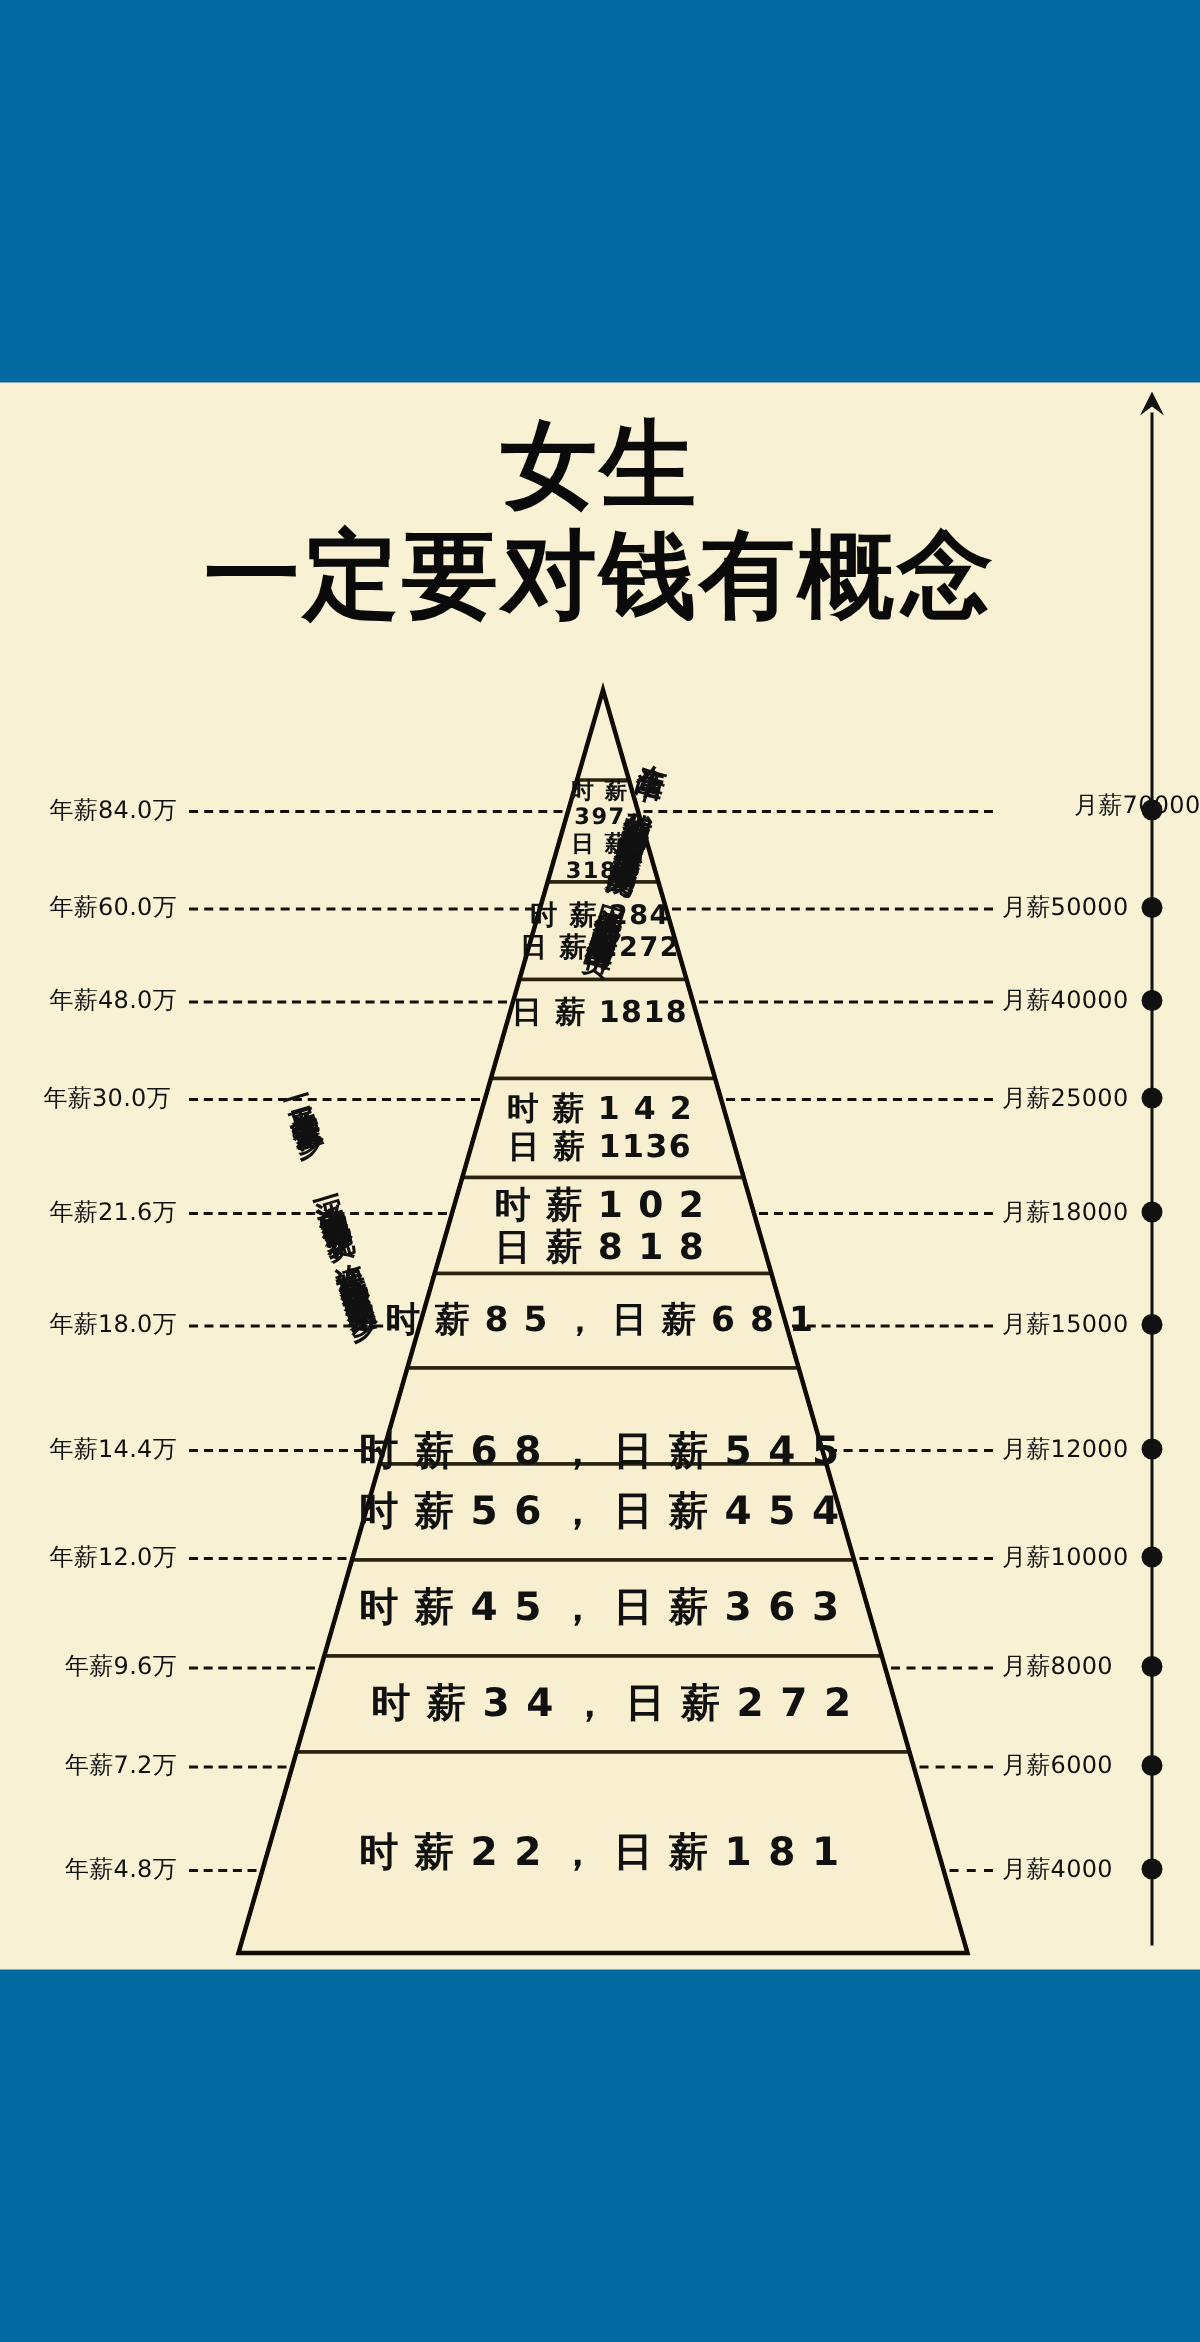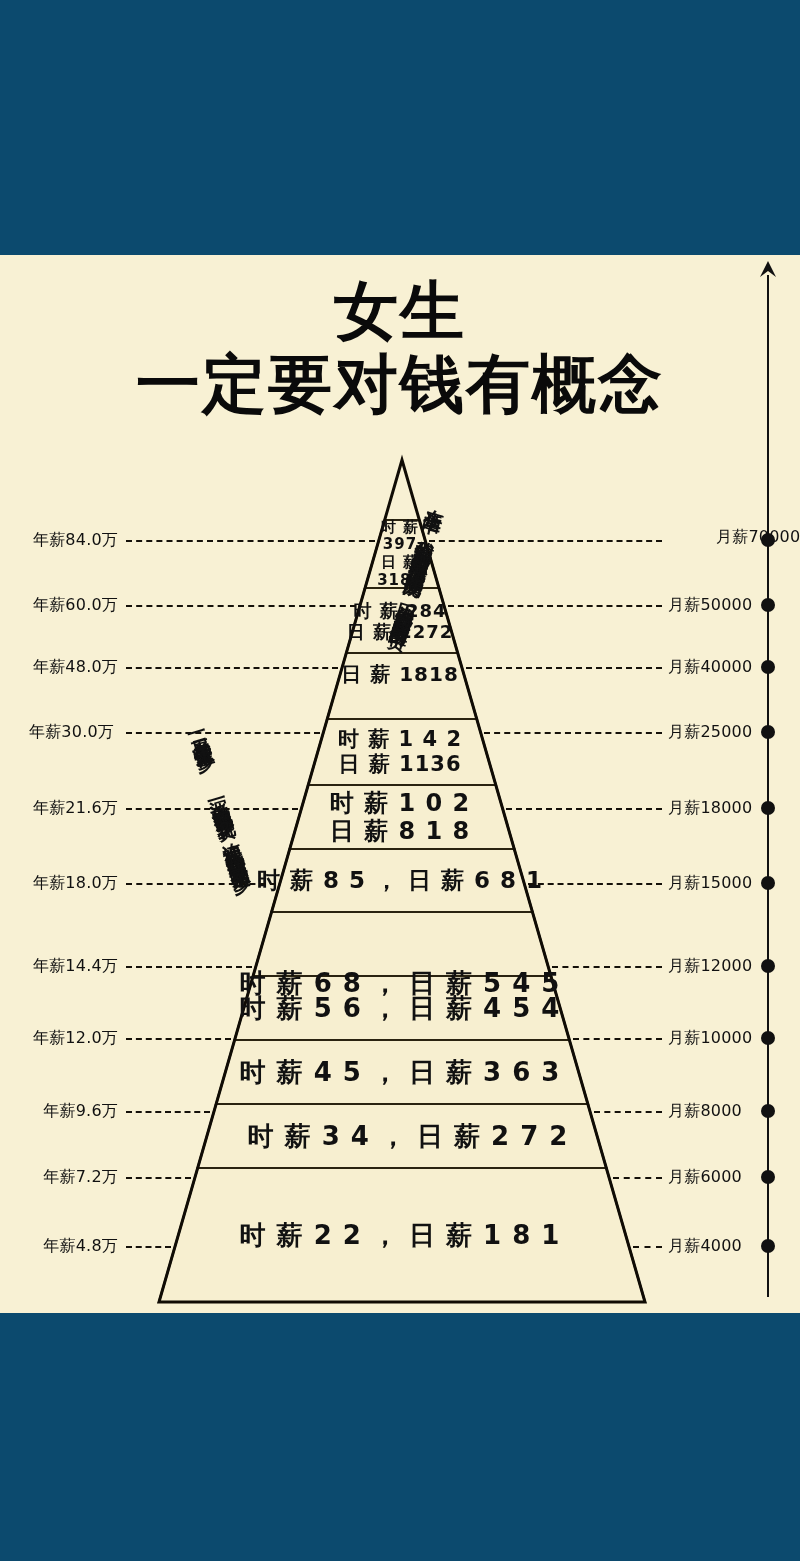--- a/index.html
+++ b/index.html
@@ -6,21 +6,21 @@
   * { margin:0; padding:0; box-sizing:border-box; }
   html, body {
     width:800px; height:1561px;
     background:#000;
     font-family:"DejaVu Sans","Liberation Sans",sans-serif;
     overflow:hidden;
   }
   #stage {
     position:relative;
     width:800px; height:1561px;
-    background:#0c4a6e;
+    background:#0369a1;
   }
   
   #panel {
     position:absolute;
     left:0; top:255px;
     width:800px; height:1058px;
     background:#f8f1d4;
     overflow:hidden;
   }
 
@@ -171,21 +171,21 @@
           <span class="ln">时 薪 1 4 2</span>
           <span class="ln">日 薪 1136</span>
         </div>
         <div class="tier-label" style="font-size: 24px; top: 533.5px;">
           <span class="ln">时 薪 1 0 2</span>
           <span class="ln">日 薪 8 1 8</span>
         </div>
         <div class="tier-label" style="font-size: 23px; top: 612px;">
           <span class="ln">时 薪 8 5 ， 日 薪 6 8 1</span>
         </div>
-        <div class="tier-label" style="font-size: 26px; top: 713px;">
+        <div class="tier-label" style="font-size: 26px; top: 698px;">
           <span class="ln">时 薪 6 8 ， 日 薪 5 4 5</span>
         </div>
         <div class="tier-label" style="font-size: 26px; top: 737.5px;">
           <span class="ln">时 薪 5 6 ， 日 薪 4 5 4</span>
         </div>
         <div class="tier-label" style="font-size: 26px; top: 801.5px;">
           <span class="ln">时 薪 4 5 ， 日 薪 3 6 3</span>
         </div>
         <div class="tier-label" style="font-size: 26px; top: 865.5px; padding-left: 16px;">
           <span class="ln">时 薪 3 4 ， 日 薪 2 7 2</span>

